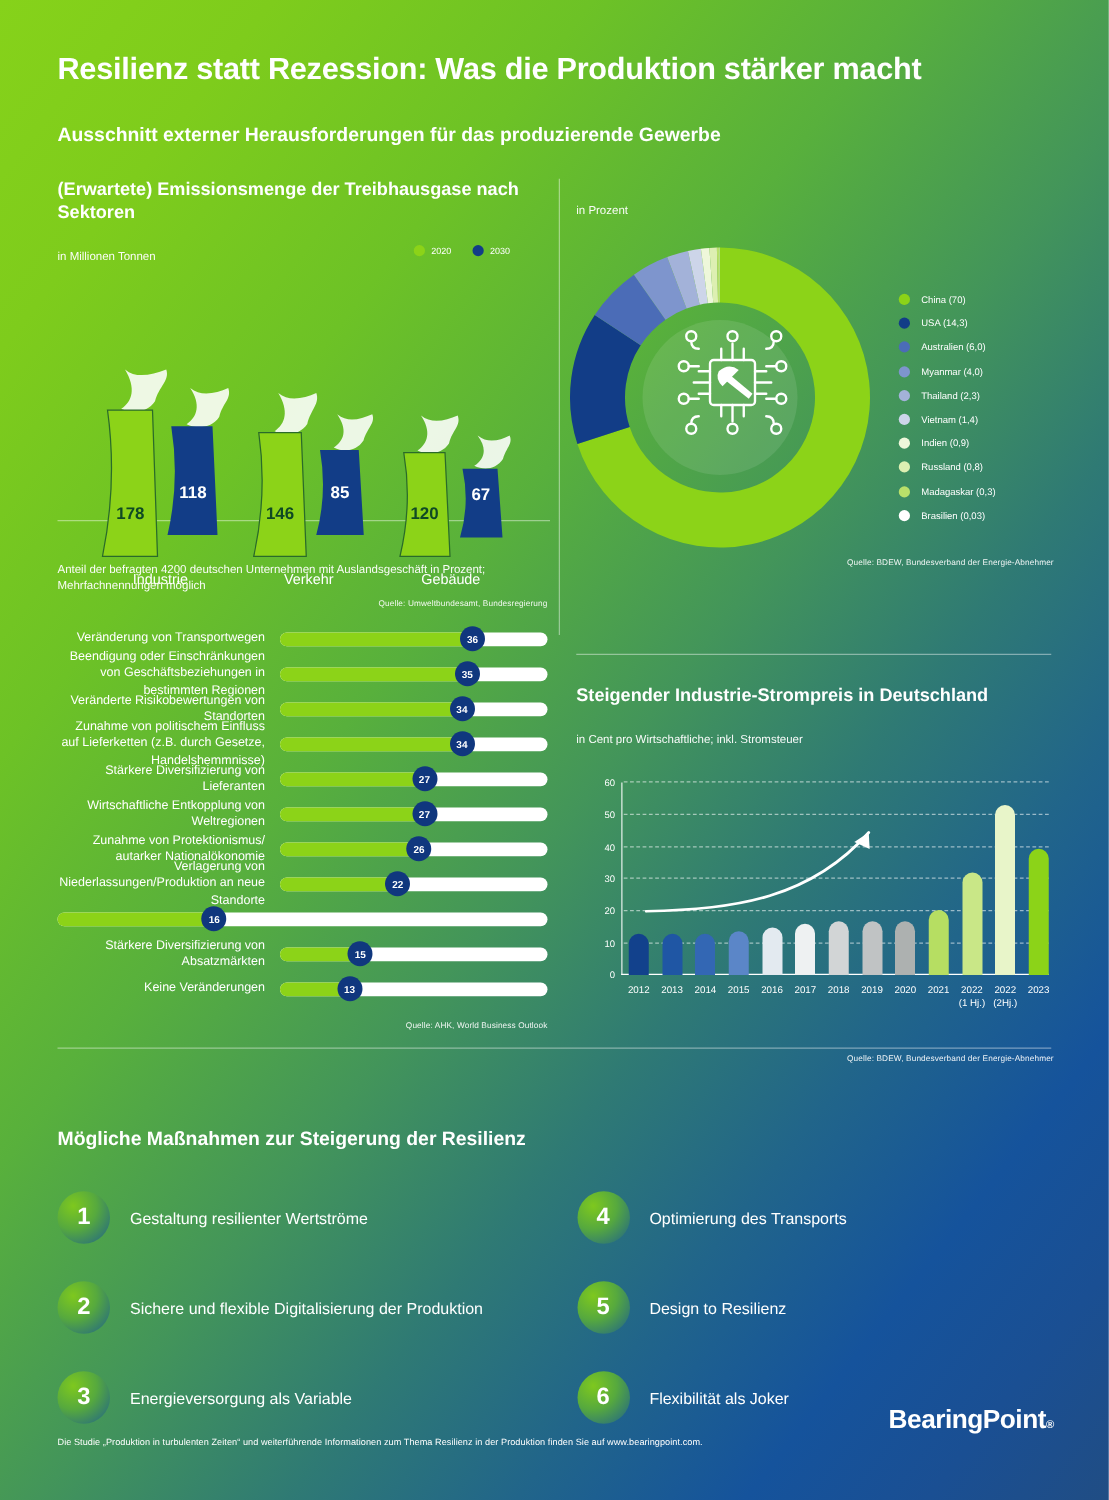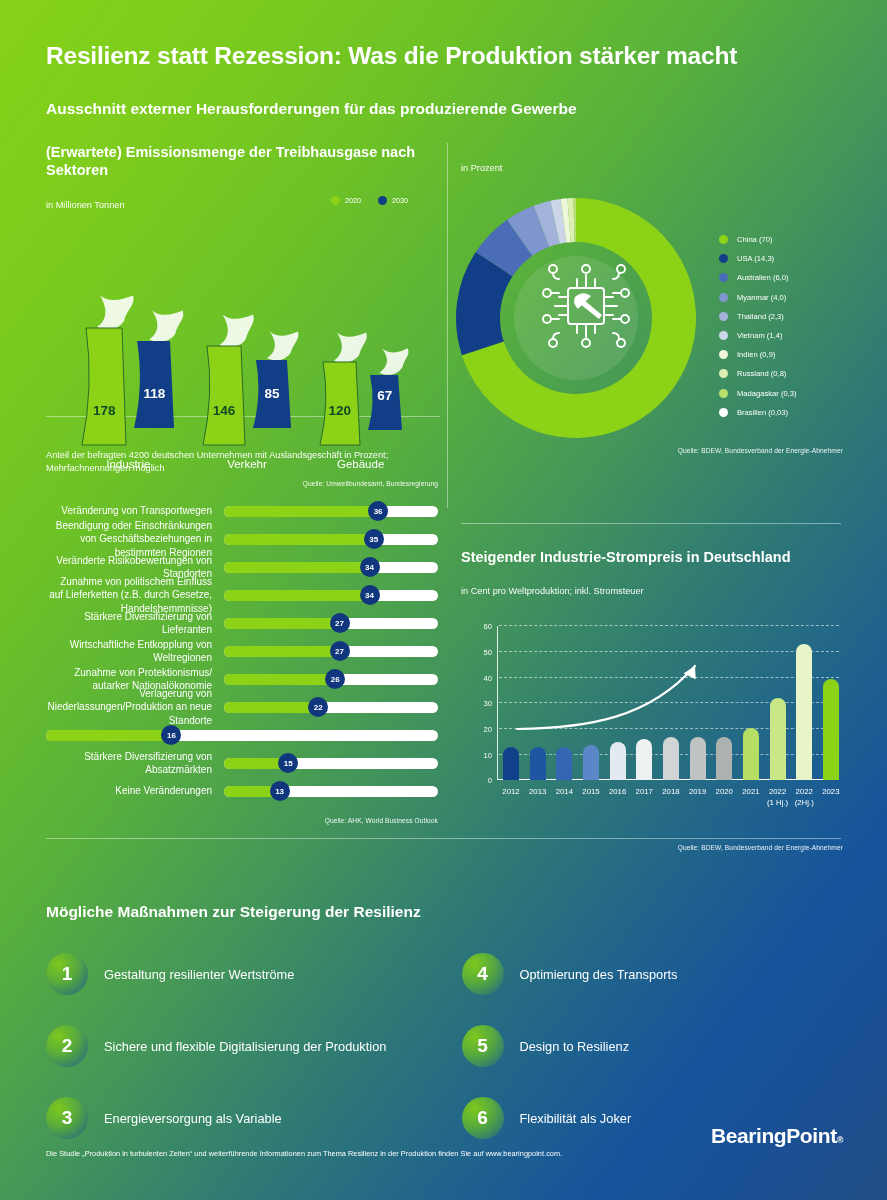--- a/index.html
+++ b/index.html
@@ -487,21 +487,21 @@
             <div class="bfill" style="width: 26%;"></div>
             <div class="bbadge" style="left: 26%;">13</div>
           </div>
         </div>
       </div>
     <div class="source" style="margin-top:12px;">Quelle: AHK, World Business Outlook</div>
   </section>
 
   <section id="power">
     <div class="sec-title">Steigender Industrie-Strompreis in Deutschland</div>
-    <div class="sec-sub">in Cent pro Weltproduktion; inkl. Stromsteuer</div>
+    <div class="sec-sub">in Cent pro Wirtschaftliche; inkl. Stromsteuer</div>
 
     <div class="pchart">
       <div class="plot">
         <div class="axis-left"></div>
         <div class="axis-base"></div>
         <div id="pgrid">
             <div class="grid-line" style="bottom: 0%; border-top: none;">
               <div class="ytick">0</div>
             </div>
             <div class="grid-line" style="bottom: 16.6667%;">

